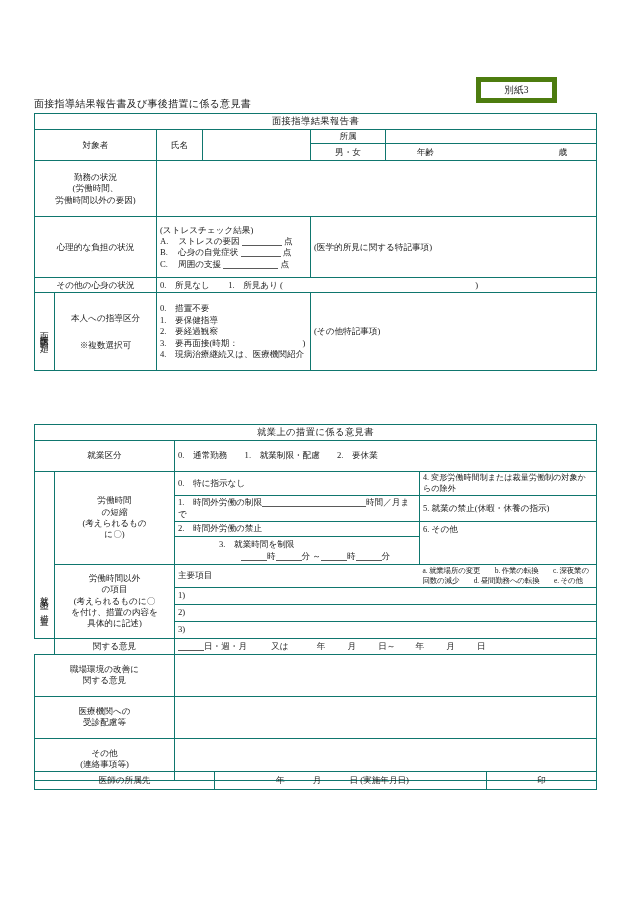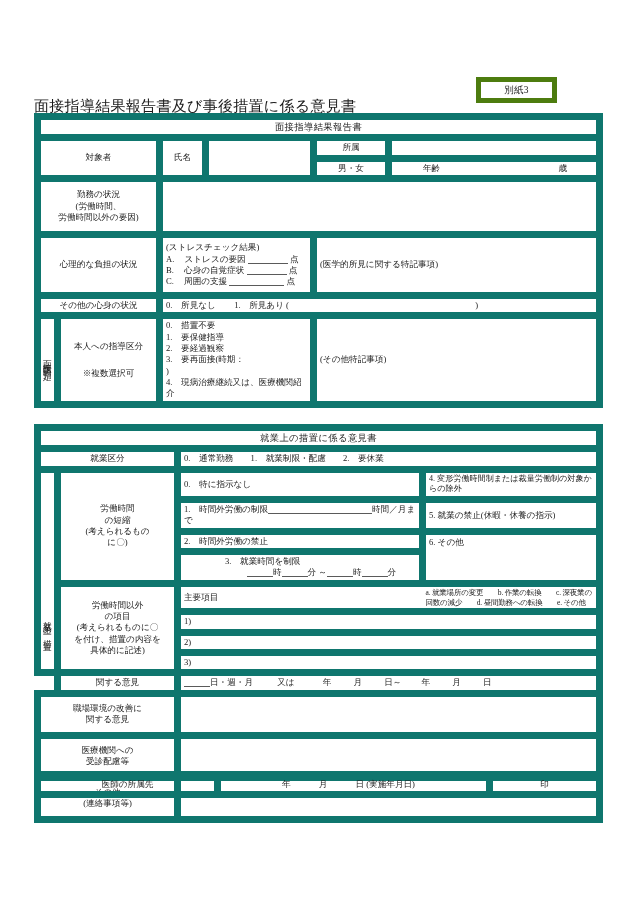--- a/index.html
+++ b/index.html
@@ -36,35 +36,35 @@
     justify-content: center;
     font-size: 9.5px;
     letter-spacing: 0.2px;
   }
 
   
   .doc-title {
     position: absolute;
     left: 34px;
     top: 97px;
-    font-size: 15px;
+    font-size: 10px;
     letter-spacing: 0.3px;
     white-space: nowrap;
   }
 
   
   table.frm {
     position: absolute;
     border-collapse: collapse;
     table-layout: fixed;
     font-size: 8.6px;
     line-height: 1.32;
   }
   table.frm td {
-    border: 7px solid #0f766e;
+    border: 1px solid #0f766e;
     padding: 1px 3px;
     vertical-align: middle;
     box-sizing: border-box;
     word-break: break-all;
   }
   .c   { text-align: center; }
   .l   { text-align: left; }
   .top { vertical-align: top; padding-top: 3px; }
   .nb-r { border-right: none !important; }
   .nb-l { border-left: none !important; }
@@ -221,21 +221,21 @@
       <col style="width:245px">
       <col style="width:177px">
     </colgroup>
 
     <tbody>
         <tr>
       <td class="band" colspan="4" style="height:16px;">就業上の措置に係る意見書</td>
     </tr>
 
     <tr>
-      <td class="c" colspan="2" style="height:15px;">就業区分</td>
+      <td class="c" colspan="2" style="height:31px;">就業区分</td>
       <td class="l" colspan="2">0.　通常勤務　　1.　就業制限・配慮　　2.　要休業</td>
     </tr>
 
     <tr>
       <td class="vert nb-b" rowspan="4"></td>
       <td class="c" rowspan="4">
         <span class="stack">労働時間</span>
         <span class="stack">の短縮</span>
         <span class="stack">(考えられるもの</span>
         <span class="stack">に〇)</span>

